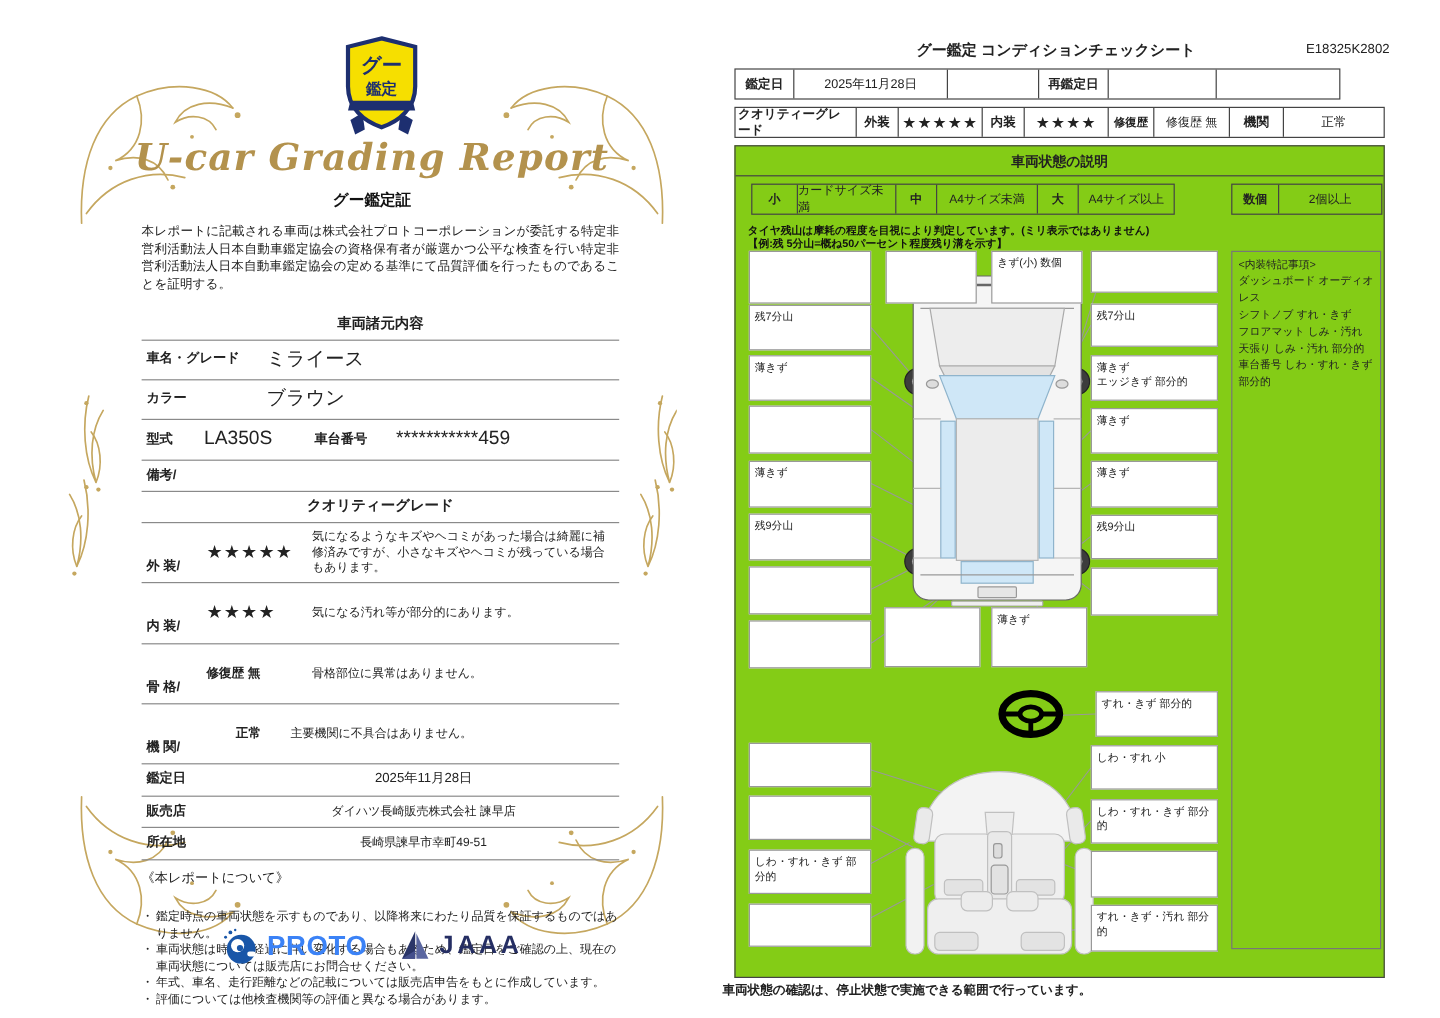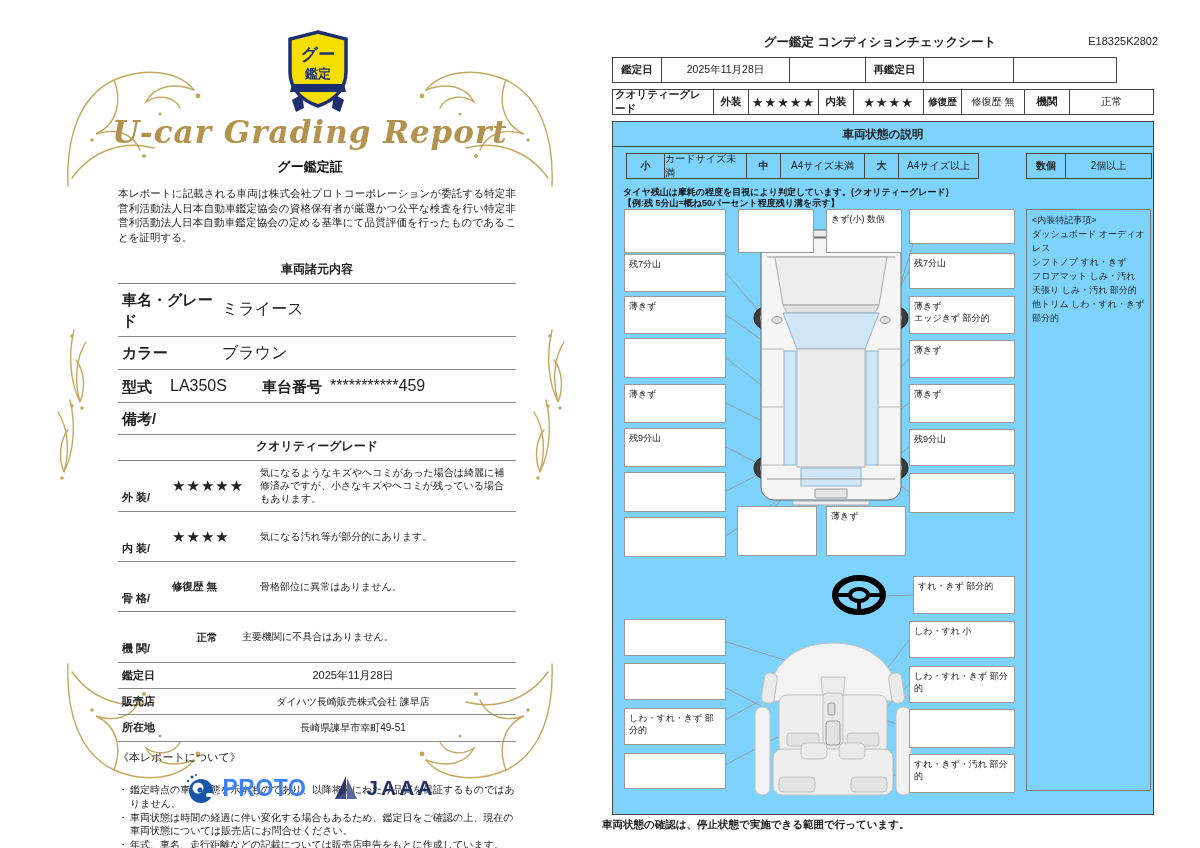--- a/index.html
+++ b/index.html
@@ -12,21 +12,21 @@
   .deco-dot{fill:#c5a75f;stroke:none;}
   #gr-title{top:84px;left:0;width:100%;text-align:center;
      font-family:"DejaVu Serif",serif;font-style:italic;font-weight:bold;
      font-size:31px;color:#b3924d;letter-spacing:1px;}
   #gr-subtitle{top:128px;left:0;width:100%;text-align:center;font-size:13px;font-weight:bold;color:#111;}
   #lp-content{left:62px;top:156px;width:398px;font-size:10.5px;line-height:1.4;}
   #lp-intro{text-align:justify;margin-bottom:13px;}
   .sec-head{text-align:center;font-weight:bold;font-size:12px;padding:3px 0 5px 0;}
   .rule-top{border-top:1px solid #8a8a8a;}
   .lrow{display:flex;align-items:center;border-bottom:1px solid #8a8a8a;padding:5px 4px;min-height:14px;}
-  .lrow .lab{font-weight:bold;font-size:15px;}
+  .lrow .lab{font-weight:bold;font-size:11px;}
   .lrow .val{font-size:16px;}
   .grade-lab{width:50px;font-weight:bold;font-size:11px;flex:none;margin-top:24px;}
   .grade-val{width:88px;flex:none;font-size:10.5px;font-weight:bold;}
   .grade-stars{font-size:15px;letter-spacing:1px;font-weight:normal;}
   .grade-desc{flex:1;font-size:10px;line-height:1.3;}
   .info-lab{width:72px;font-weight:bold;font-size:11px;flex:none;}
   .info-val{flex:1;text-align:center;font-size:11px;}
   #lp-about{margin-top:8px;font-size:10px;line-height:1.38;}
   #lp-about .ab-head{font-size:11px;margin-bottom:18px;}
   .ab-item{display:flex;}
@@ -38,21 +38,21 @@
   
   #right-page{left:600px;top:28px;width:560px;height:812px;}
   #rp-title{top:6px;left:0;width:100%;text-align:center;font-size:12.5px;font-weight:bold;}
   #rp-docnum{top:7px;right:2px;font-size:11px;}
   .gtable{position:absolute;display:flex;border:1.5px solid #444;background:#fff;}
   .gcell{border-left:1px solid #444;display:flex;align-items:center;justify-content:center;
          font-size:10.5px;padding:0 2px;box-sizing:border-box;height:24px;}
   .gcell:first-child{border-left:none;}
   .gcell.b{font-weight:bold;}
   .stars{font-size:13px;letter-spacing:1px;}
-  #bigbox{left:12px;top:93px;width:540px;height:692px;border:1.5px solid #444;background:#7dd3fc;}
+  #bigbox{left:12px;top:93px;width:540px;height:692px;border:1.5px solid #444;background:#84cc16;}
   #cond-head{top:0;left:0;width:100%;height:25px;border-bottom:1px solid #444;
      display:flex;align-items:center;justify-content:center;font-weight:bold;font-size:11.5px;box-sizing:border-box;}
   .legend{position:absolute;display:flex;border:1px solid #444;}
   .lcell{border-left:1px solid #444;display:flex;align-items:center;justify-content:center;
          font-size:10px;height:24px;box-sizing:border-box;}
   .lcell:first-child{border-left:none;}
   .tire-note{left:10px;font-size:9px;font-weight:bold;color:#111;}
   .lbox{position:absolute;border:1px solid #999;background:#fff;font-size:9px;line-height:1.35;
         padding:3px 4px;box-sizing:border-box;white-space:pre-line;color:#222;}
   #int-notes{left:413px;top:87px;width:125px;height:582px;border:1px solid #777;
@@ -249,21 +249,21 @@
         <div class="lcell" style="width:34px;font-weight:bold">中</div>
         <div class="lcell" style="width:84px">A4サイズ未満</div>
         <div class="lcell" style="width:34px;font-weight:bold">大</div>
         <div class="lcell" style="width:80px">A4サイズ以上</div>
       </div>
       <div class="legend" style="left:413px;top:31px">
         <div class="lcell" style="width:38px;font-weight:bold">数個</div>
         <div class="lcell" style="width:86px">2個以上</div>
       </div>
 
-      <div class="tire-note abs" style="top:64px">タイヤ残山は摩耗の程度を目視により判定しています。(クオリティーグレード)</div>
+      <div class="tire-note abs" style="top:64px">タイヤ残山は摩耗の程度を目視により判定しています。(ミリ表示ではありません)</div>
       <div class="tire-note abs" style="top:75px">【例:残 5分山=概ね50パーセント程度残り溝を示す】</div>
 
       <svg class="abs" style="left:0;top:0;pointer-events:none" width="540" height="692">
         <g stroke="#999" stroke-width="0.9" fill="none">
           <line x1="165" y1="131" x2="205" y2="200"></line>
           <line x1="243" y1="131" x2="196" y2="180"></line>
           <line x1="252" y1="131" x2="212" y2="182"></line>
           <line x1="300" y1="122" x2="282" y2="180"></line>
           <line x1="113" y1="151" x2="150" y2="194"></line>
           <line x1="113" y1="193" x2="163" y2="228"></line>
@@ -387,19 +387,19 @@
       <div class="lbox" style="left:296px;top:544px;width:106px;height:37px">しわ・すれ・きず 部分的</div>
       <div class="lbox" style="left:296px;top:587px;width:106px;height:39px"></div>
       <div class="lbox" style="left:296px;top:632px;width:106px;height:39px">すれ・きず・汚れ 部分的</div>
 
       <div id="int-notes" class="abs">
         <div>&lt;内装特記事項&gt;</div>
         <div>ダッシュボード オーディオレス</div>
         <div>シフトノブ すれ・きず</div>
         <div>フロアマット しみ・汚れ</div>
         <div>天張り しみ・汚れ 部分的</div>
-        <div>他トリム しわ・すれ・きず 部分的</div>
+        <div>車台番号 しわ・すれ・きず 部分的</div>
       </div>
     </div>
 
     <div id="rp-footer" class="abs" style="top:790px">車両状態の確認は、停止状態で実施できる範囲で行っています。</div>
   </div>
 </div>
 
 </body></html>

